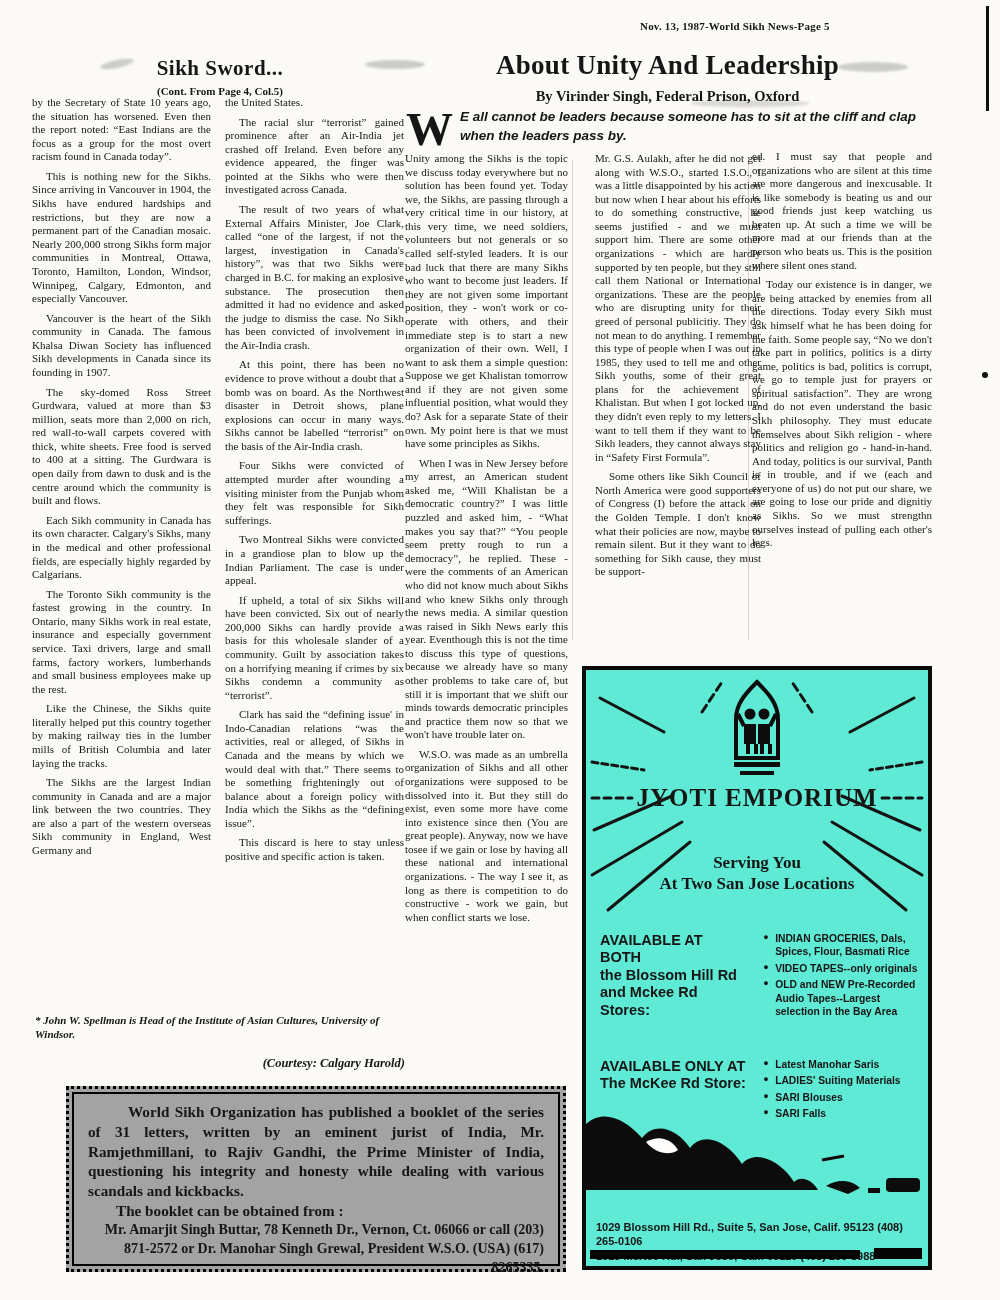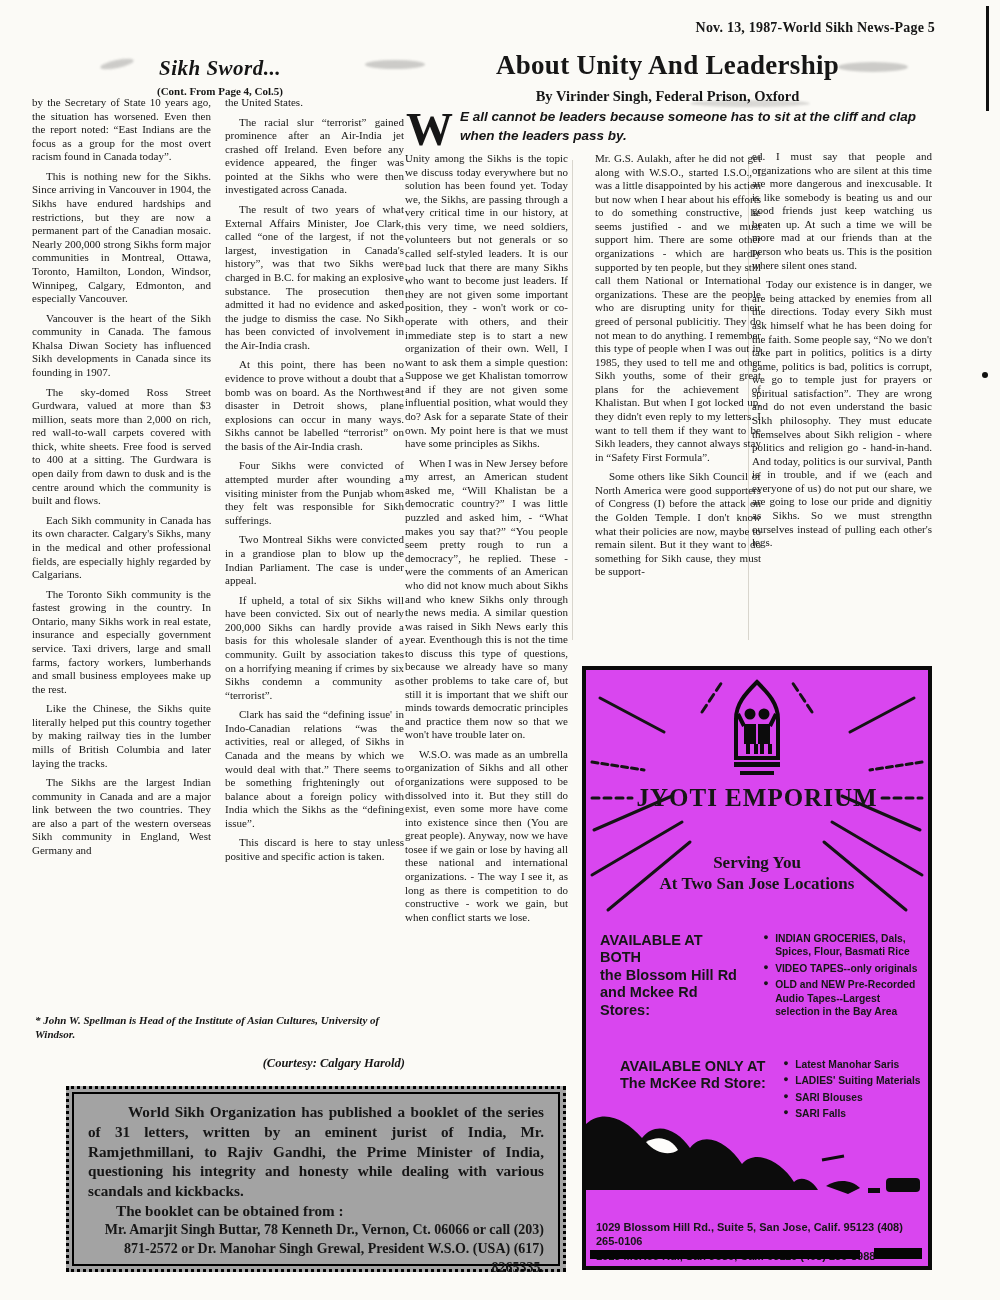--- a/index.html
+++ b/index.html
@@ -4,25 +4,25 @@
 <style>
   html,body{margin:0;padding:0;}
   body{
     width:1000px;height:1300px;position:relative;
     background:#fbfaf6;color:#161616;
     font-family:"Liberation Serif", serif;
     overflow:hidden;
   }
   .abs{position:absolute;}
   
-  .masthead{left:640px;top:20px;width:295px;text-align:right;
-    font-size:14px;font-weight:bold;letter-spacing:.2px;}
+  .masthead{left:640px;top:20px;width:295px;
+    font-size:11px;font-weight:bold;letter-spacing:.2px;}
   
   .sword-title{left:80px;top:56px;width:280px;text-align:center;
-    font-size:21px;font-weight:bold;letter-spacing:.5px;font-style:italic;}
+    font-size:21px;font-weight:bold;letter-spacing:.5px;}
   .sword-sub{left:80px;top:85px;width:280px;text-align:center;
     font-size:11px;font-weight:bold;}
   .unity-title{left:400px;top:50px;width:535px;text-align:center;
     font-size:27px;font-weight:bold;letter-spacing:.3px;}
   .unity-byline{left:400px;top:88px;width:535px;text-align:center;
     font-size:14.5px;font-weight:bold;}
   
   .pullquote{left:406px;top:108px;width:530px;
     font-family:"Liberation Sans",sans-serif;font-weight:bold;font-style:italic;
     font-size:13.5px;line-height:1.4;}
@@ -39,33 +39,33 @@
   .ucol3{left:752px;top:150px;width:180px;height:512px;}
   .colrule{width:1px;background:#d8d5cd;}
   .rule-a{left:572px;top:160px;height:480px;}
   .rule-b{left:747.5px;top:160px;height:480px;}
   
   .footnote{left:35px;top:1014px;width:372px;font-size:11px;
     font-weight:bold;font-style:italic;line-height:1.25;}
   .courtesy{left:180px;top:1056px;width:225px;text-align:right;
     font-size:12.5px;font-weight:bold;font-style:italic;}
   
-  .ad{left:582px;top:666px;width:350px;height:604px;background:#d946ef;
+  .ad{left:582px;top:666px;width:350px;height:604px;background:#5eead4;
     border:4px solid #0a0a0a;box-sizing:border-box;}
   .ad-inner{position:relative;width:100%;height:100%;overflow:hidden;}
   .rays{position:absolute;left:0;top:0;}
   .ad-logo{position:absolute;left:136px;top:8px;}
   .ad-name{position:absolute;left:0;top:114px;width:100%;text-align:center;
     font-size:25px;font-weight:bold;letter-spacing:1px;}
   .ad-tagline{position:absolute;left:0;top:182px;width:100%;text-align:center;
     font-size:17px;font-weight:bold;line-height:1.25;}
   .ad-row{position:absolute;left:14px;width:318px;display:flex;gap:16px;
     font-family:"Liberation Sans",sans-serif;}
   .ad-row1{top:262px;}
-  .ad-row2{top:388px;margin-left:20px;}
+  .ad-row2{top:388px;}
   .ad-row .lhs{width:152px;font-size:14.5px;font-weight:bold;line-height:1.2;}
   .ad-row .rhs{width:160px;}
   .ad-row ul{list-style:none;margin:0;padding:0;font-size:10.3px;font-weight:bold;line-height:1.3;}
   .ad-row li{position:relative;padding-left:12px;margin-bottom:3px;}
   .ad-row li::before{content:"●";position:absolute;left:0;top:0;font-size:9px;}
   .mountain{position:absolute;left:0;top:420px;}
   .ad-addr{position:absolute;left:10px;top:550px;width:326px;
     font-family:"Liberation Sans",sans-serif;font-weight:bold;font-size:11px;line-height:1.3;}
   .ad-bar{position:absolute;left:4px;top:580px;width:270px;height:9px;background:#050505;}
   .ad-bar2{position:absolute;left:288px;top:578px;width:48px;height:11px;background:#050505;}

